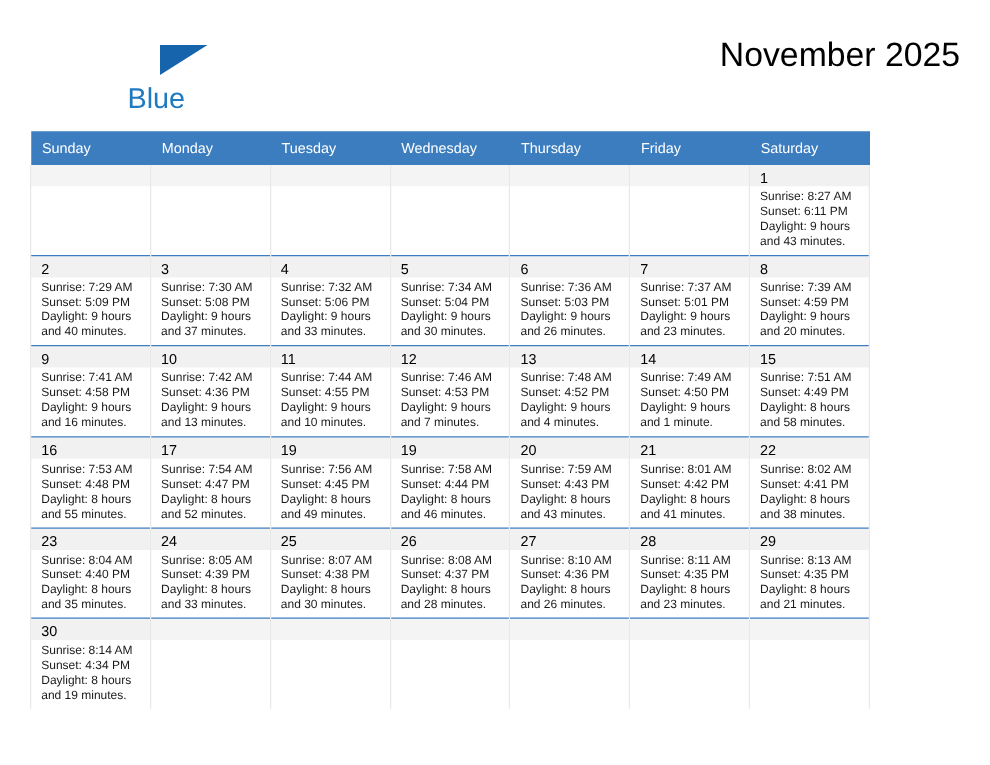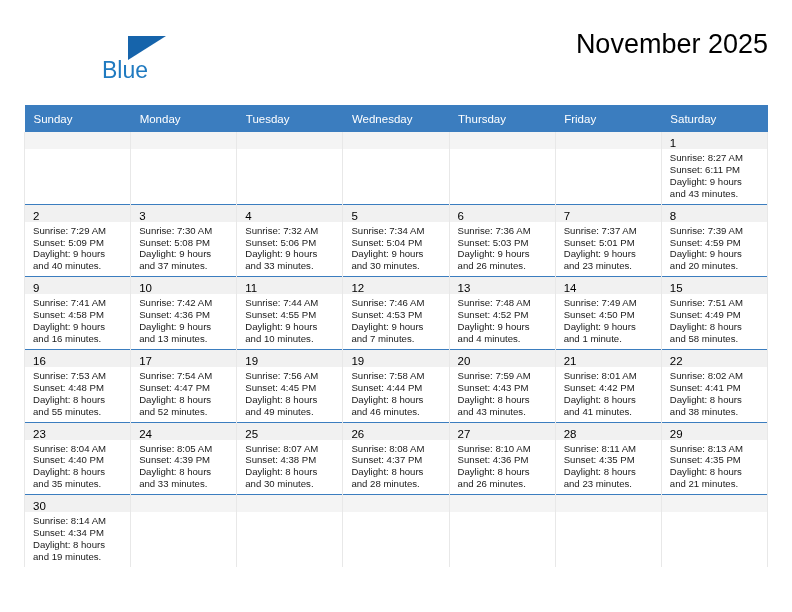--- a/index.html
+++ b/index.html
@@ -44,21 +44,21 @@
     top: 0;
     font-size: 23px;
     letter-spacing: 0.1px;
     color: #231f20;
     line-height: 26px;
     white-space: nowrap;
   }
   .logo-blue {
     position: absolute;
     left: 62px;
-    top: 23px;
+    top: 31px;
     font-size: 23px;
     color: #1f7ac0;
     line-height: 26px;
     white-space: nowrap;
     text-align: right;
   }
   .logo-flag {
     position: absolute;
     left: 88px;
     top: 2px;
@@ -85,21 +85,21 @@
     line-height: 20px;
     margin-top: 7px;
     white-space: nowrap;
   }
 
   
   .calendar {
     position: absolute;
     left: 24px;
     top: 105px;
-    width: 744px;
+    width: 672px;
     border-collapse: collapse;
     table-layout: fixed;
   }
   .calendar th {
     background: #3b7dbf;
     color: #ffffff;
     font-size: 11.5px;
     font-weight: normal;
     text-align: left;
     padding: 5px 0 5px 9px;

